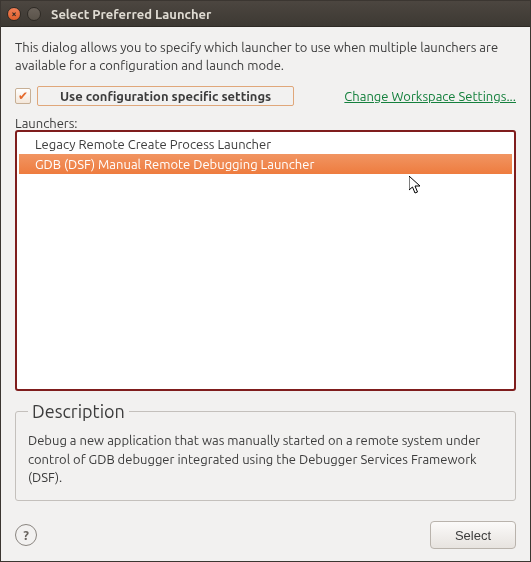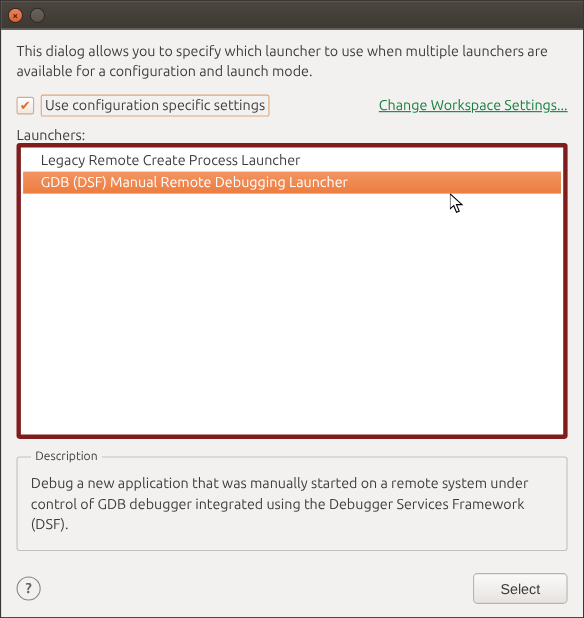--- a/index.html
+++ b/index.html
@@ -73,36 +73,37 @@
   border-radius: 2px;
   margin-right: 6px;
   display: flex;
   align-items: center;
   justify-content: center;
   color: #e56a2d;
   font-size: 12px;
 }
 .config-label {
   border: 1px solid #e0a77a;
-  padding: 2px 3px;
+  padding: 2px 22px;
   border-radius: 2px;
   background: transparent;
+  font-weight: bold;
 }
 .workspace-link {
   margin-left: auto;
   color: #15803d;
   text-decoration: underline;
   cursor: pointer;
 }
 .launchers-label {
   margin-bottom: 0;
 }
 .list {
   flex: 1;
-  border: 4px solid #7f1d1d;
+  border: 2px solid #7f1d1d;
   border-radius: 3px;
   background: #fff;
   padding: 2px;
   overflow: auto;
 }
 .list-item {
   padding: 3px 16px;
   white-space: nowrap;
   font-size: 13px;
   color: #3c3c3c;
@@ -117,21 +118,21 @@
 }
 .list-wrap { position: relative; flex: 1; display: flex; flex-direction: column; }
 .description-group {
   margin-top: 10px;
   border: 1px solid #c4c0bc;
   border-radius: 3px;
   padding: 10px 12px 14px;
 }
 .description-group legend {
   padding: 0 4px;
-  font-size: 11px;
+  font-size: 18px;
   color: #3c3c3c;
 }
 .description-text {
   line-height: 1.4;
 }
 .button-row {
   display: flex;
   align-items: center;
   padding: 8px 14px 12px;
   gap: 10px;
@@ -165,20 +166,21 @@
 </style>
 </head>
 <body>
 
 <div class="window">
   <div class="titlebar">
     <div class="window-controls">
       <div class="win-btn close">×</div>
       <div class="win-btn"></div>
     </div>
+    <span>Select Preferred Launcher</span>
   </div>
 
   <div class="content">
     <div class="intro">This dialog allows you to specify which launcher to use when multiple launchers are available for a configuration and launch mode.</div>
 
     <div class="config-row">
       <div class="checkbox">
         <span>✔</span>
       </div>
       <div class="config-label">Use configuration specific settings</div>

